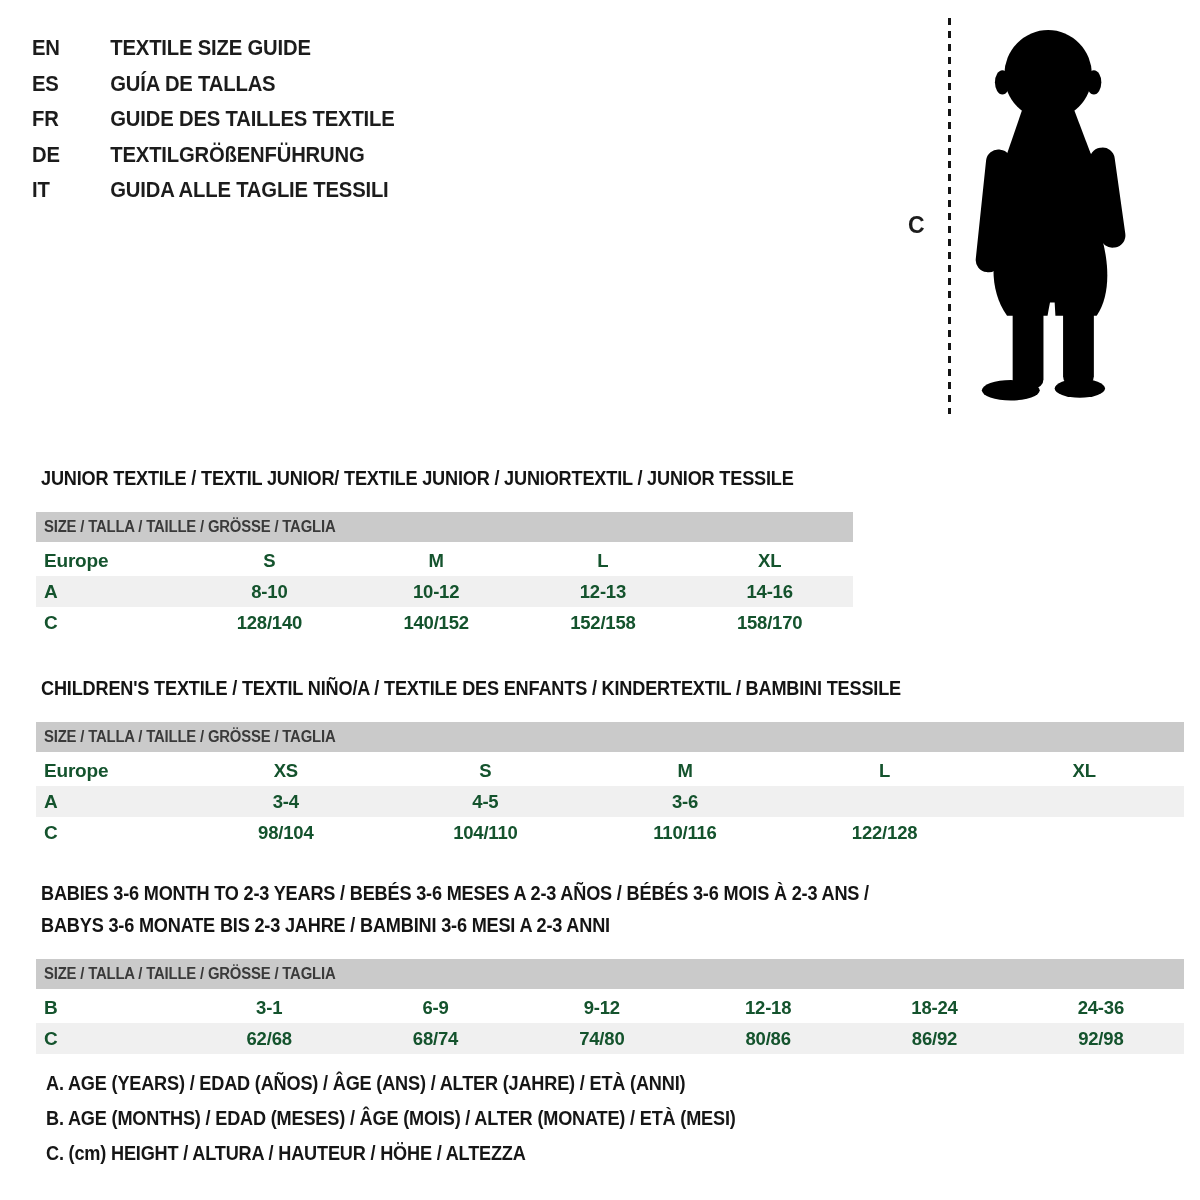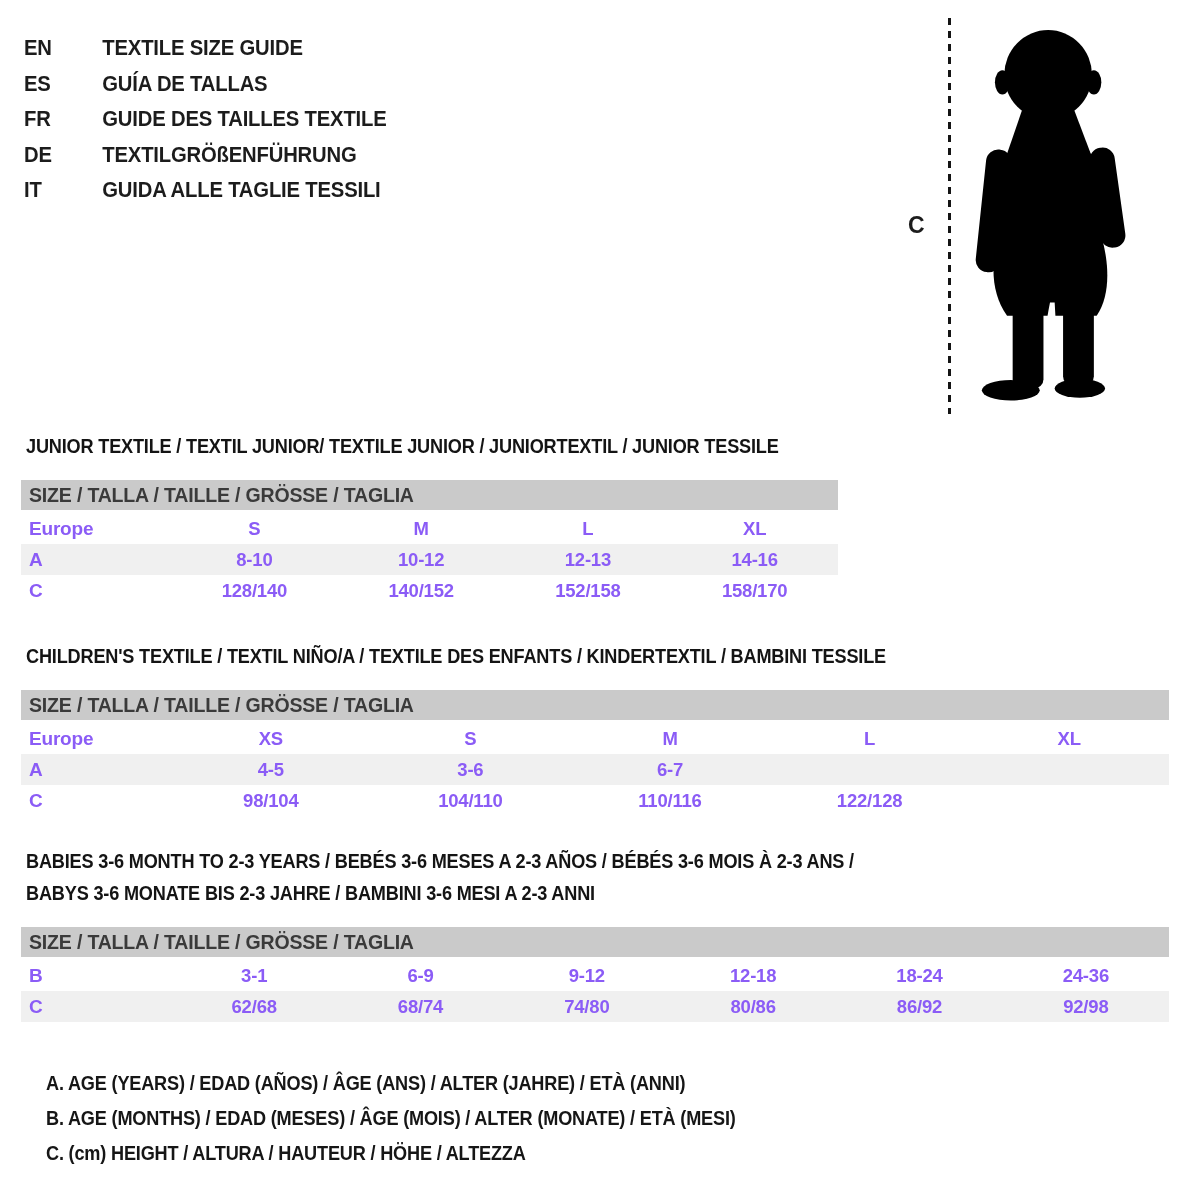--- a/index.html
+++ b/index.html
@@ -1,42 +1,42 @@
 <!DOCTYPE html>
 <html><head>
 <meta charset="utf-8">
 <style>
   html,body{margin:0;padding:0;background:#fff;}
   .canvas{position:relative;width:1200px;height:1200px;background:var(--page-bg,#fff);
           font-family:"Liberation Sans",sans-serif;overflow:hidden;color:var(--text,#1c1c1c);}
 
   
-  .lang-block{position:absolute;left:24px;top:30px;}
+  .lang-block{position:absolute;left:32px;top:30px;}
   .lang-row{display:flex;line-height:35.5px;font-weight:bold;font-size:22.5px;
             transform:scaleX(0.9);transform-origin:left;white-space:nowrap;letter-spacing:-0.2px;}
   .lang-code{width:87px;flex:0 0 87px;}
 
   
   .figure-line{position:absolute;left:948px;top:18px;width:3px;height:396px;
                background:repeating-linear-gradient(to bottom,#141414 0 7px,transparent 7px 13px);}
   .figure-label{position:absolute;left:908px;top:212px;font-size:23px;font-weight:bold;}
   .baby-svg{position:absolute;left:966px;top:16px;}
 
   
-  .size-section{position:absolute;left:21px;}
+  .size-section{position:absolute;left:36px;margin-top:32px;}
   .section-title{font-weight:bold;font-size:19.5px;line-height:32px;color:#141414;
                  transform:scaleX(0.93);transform-origin:left;white-space:nowrap;
                  margin:0 0 18px 5px;letter-spacing:-0.2px;}
   .table-header-bar{height:33px;line-height:29px;background:var(--bar,#cacaca);
                     border-bottom:3px solid #fff;box-sizing:border-box;
-                    color:var(--bar-text,#3a3a3a);font-weight:bold;font-size:21px;padding-left:8px;}
+                    color:var(--bar-text,#3a3a3a);font-weight:bold;font-size:16px;padding-left:8px;}
   .table-header-bar .cond{display:inline-block;transform:scaleX(0.93);transform-origin:left;
                           white-space:nowrap;letter-spacing:-0.2px;}
   .trow{display:grid;height:31px;line-height:31px;font-weight:bold;font-size:18.5px;
-        color:#8b5cf6;letter-spacing:-0.2px;}
+        color:#14532d;letter-spacing:-0.2px;}
   .trow.shaded{background:var(--row-alt,#f0f0f0);}
   .cell{overflow:visible;}
   .cell.label{padding-left:8px;text-align:left;font-size:19px;}
   .cell.val{text-align:center;}
 
   
   .legend{position:absolute;left:46px;top:1066px;}
   .legend-line{font-weight:bold;font-size:19.5px;line-height:35px;color:#161616;
                transform:scaleX(0.93);transform-origin:left;white-space:nowrap;letter-spacing:-0.2px;}
 </style>
@@ -140,23 +140,23 @@
             <div class="trow" style="grid-template-columns: 150px repeat(5, 1fr);">
               <div class="cell label">Europe</div>
               <div class="cell val">XS</div>
               <div class="cell val">S</div>
               <div class="cell val">M</div>
               <div class="cell val">L</div>
               <div class="cell val">XL</div>
             </div>
             <div class="trow shaded" style="grid-template-columns: 150px repeat(5, 1fr);">
               <div class="cell label">A</div>
+              <div class="cell val">3-4</div>
               <div class="cell val">4-5</div>
               <div class="cell val">3-6</div>
-              <div class="cell val">6-7</div>
             </div>
             <div class="trow" style="grid-template-columns: 150px repeat(5, 1fr);">
               <div class="cell label">C</div>
               <div class="cell val">98/104</div>
               <div class="cell val">104/110</div>
               <div class="cell val">110/116</div>
               <div class="cell val">122/128</div>
             </div>
           </div>
     </div>

